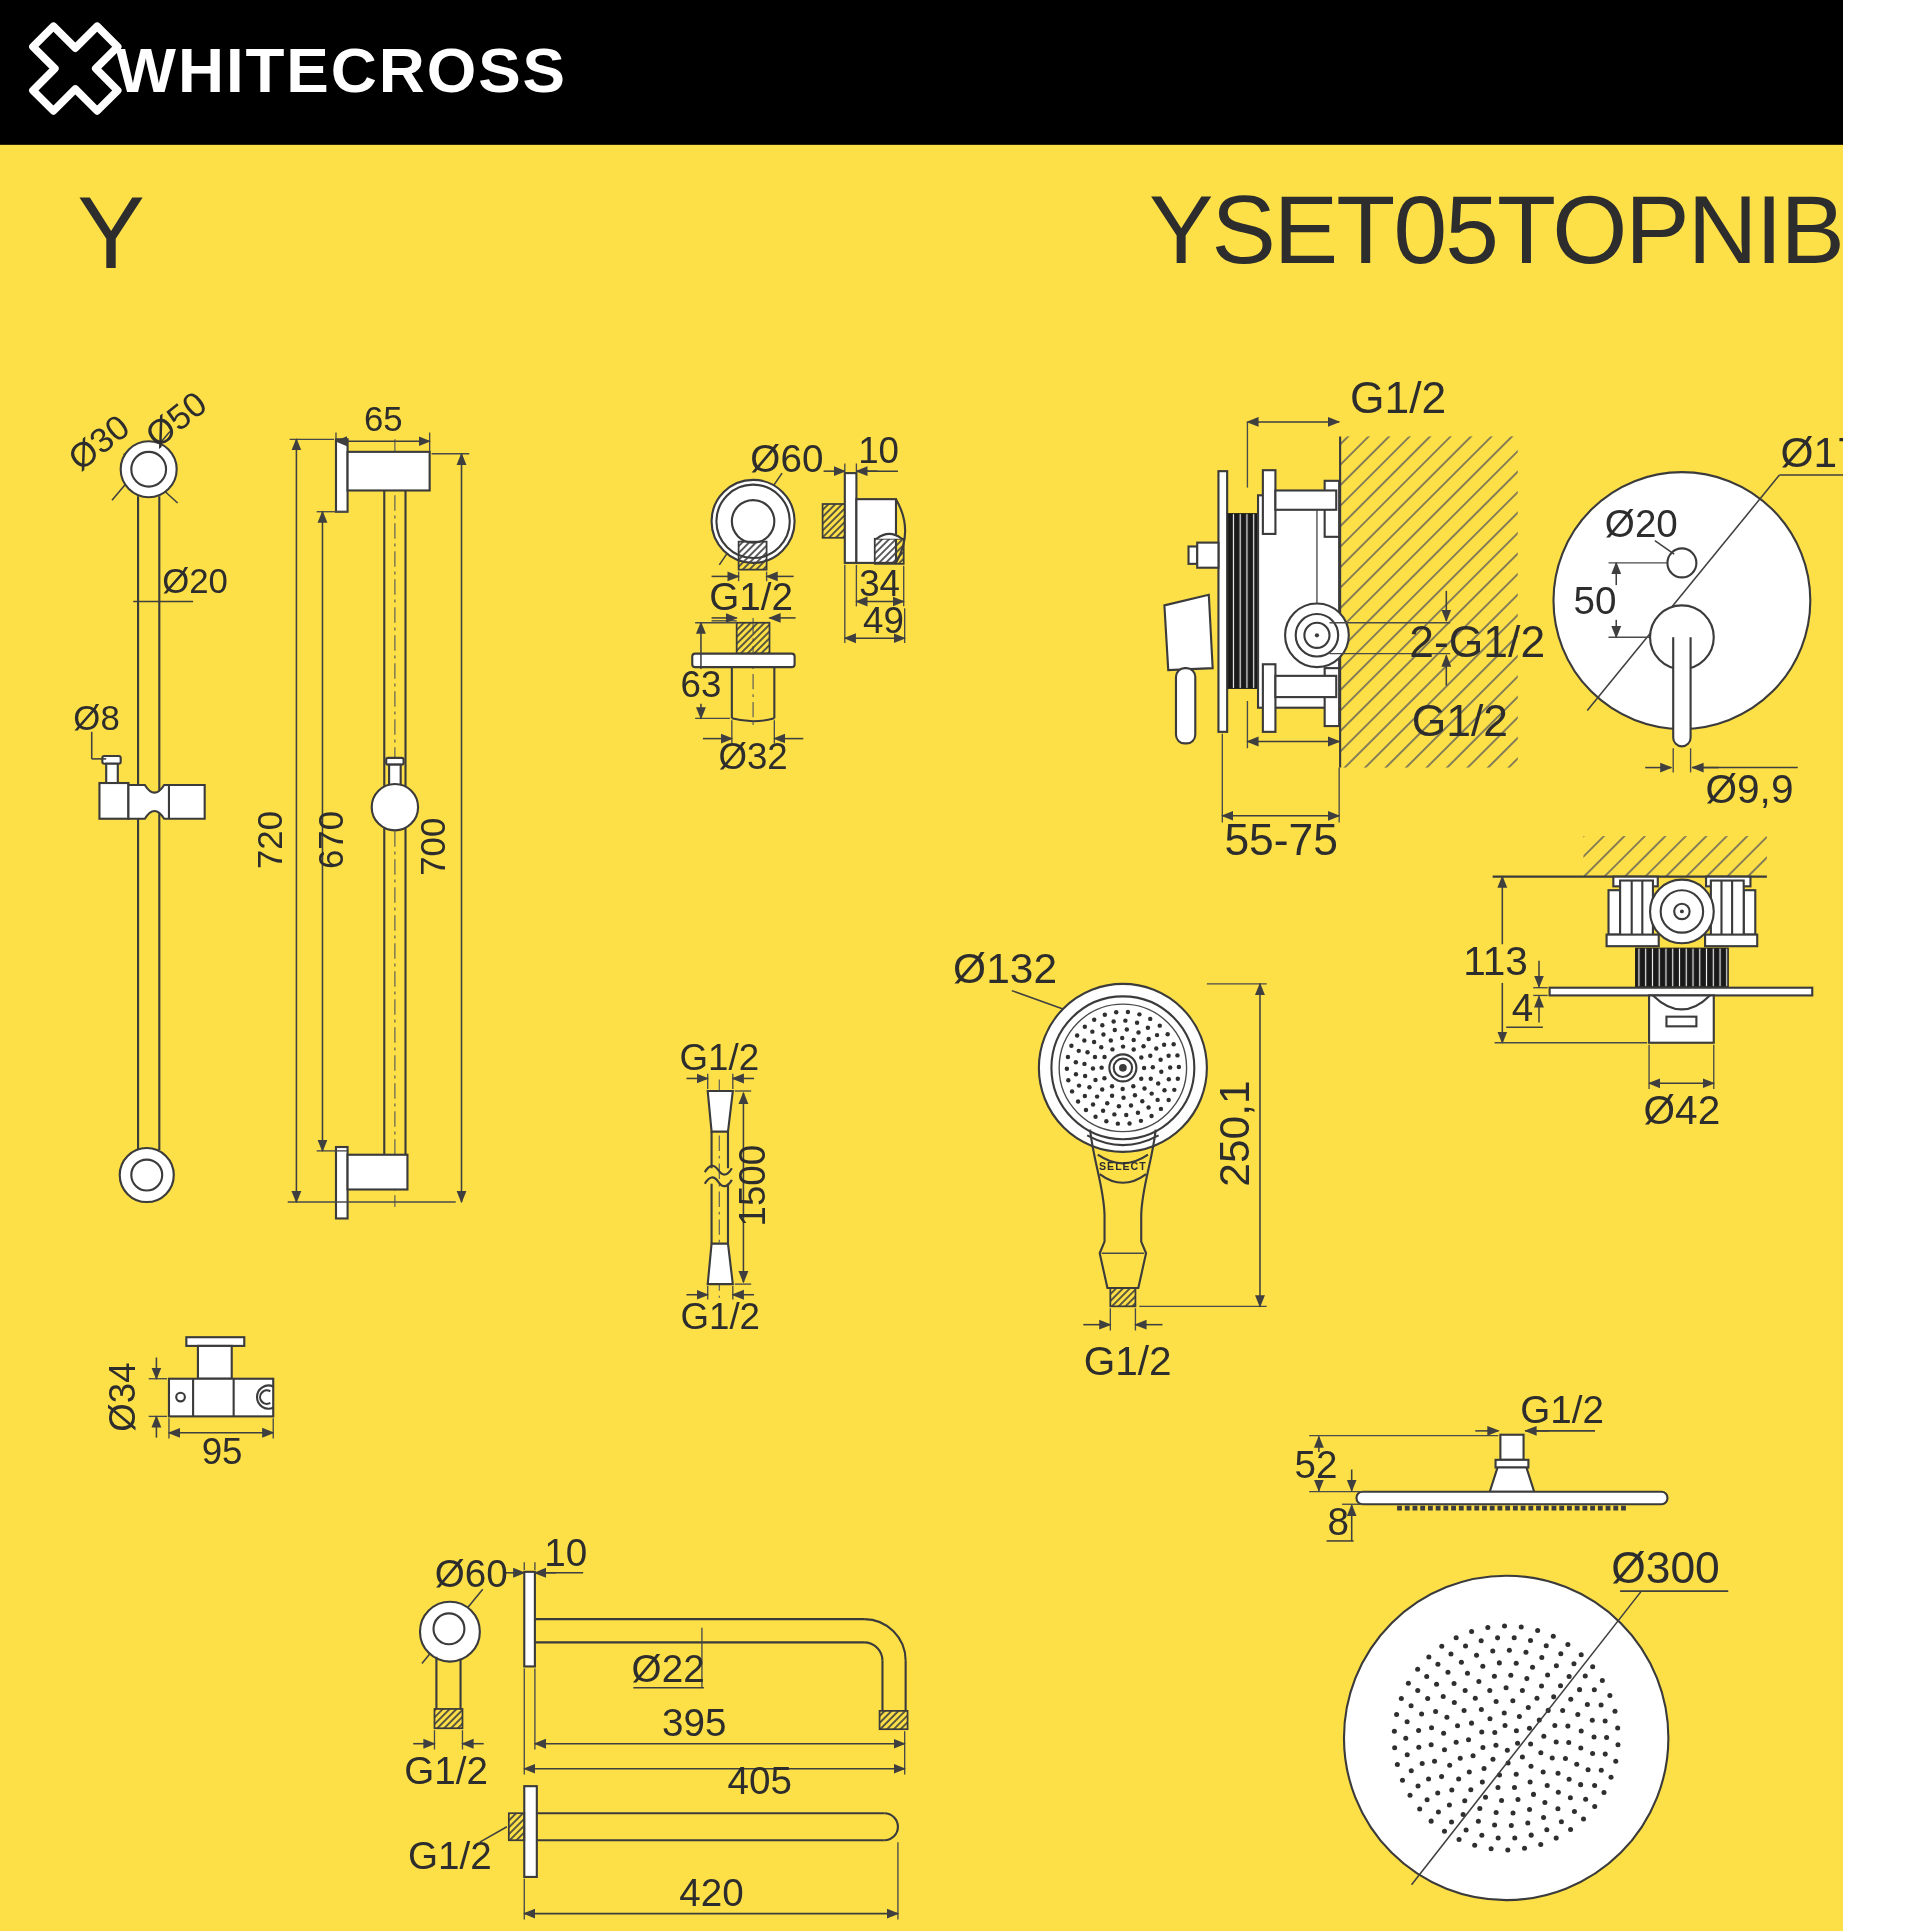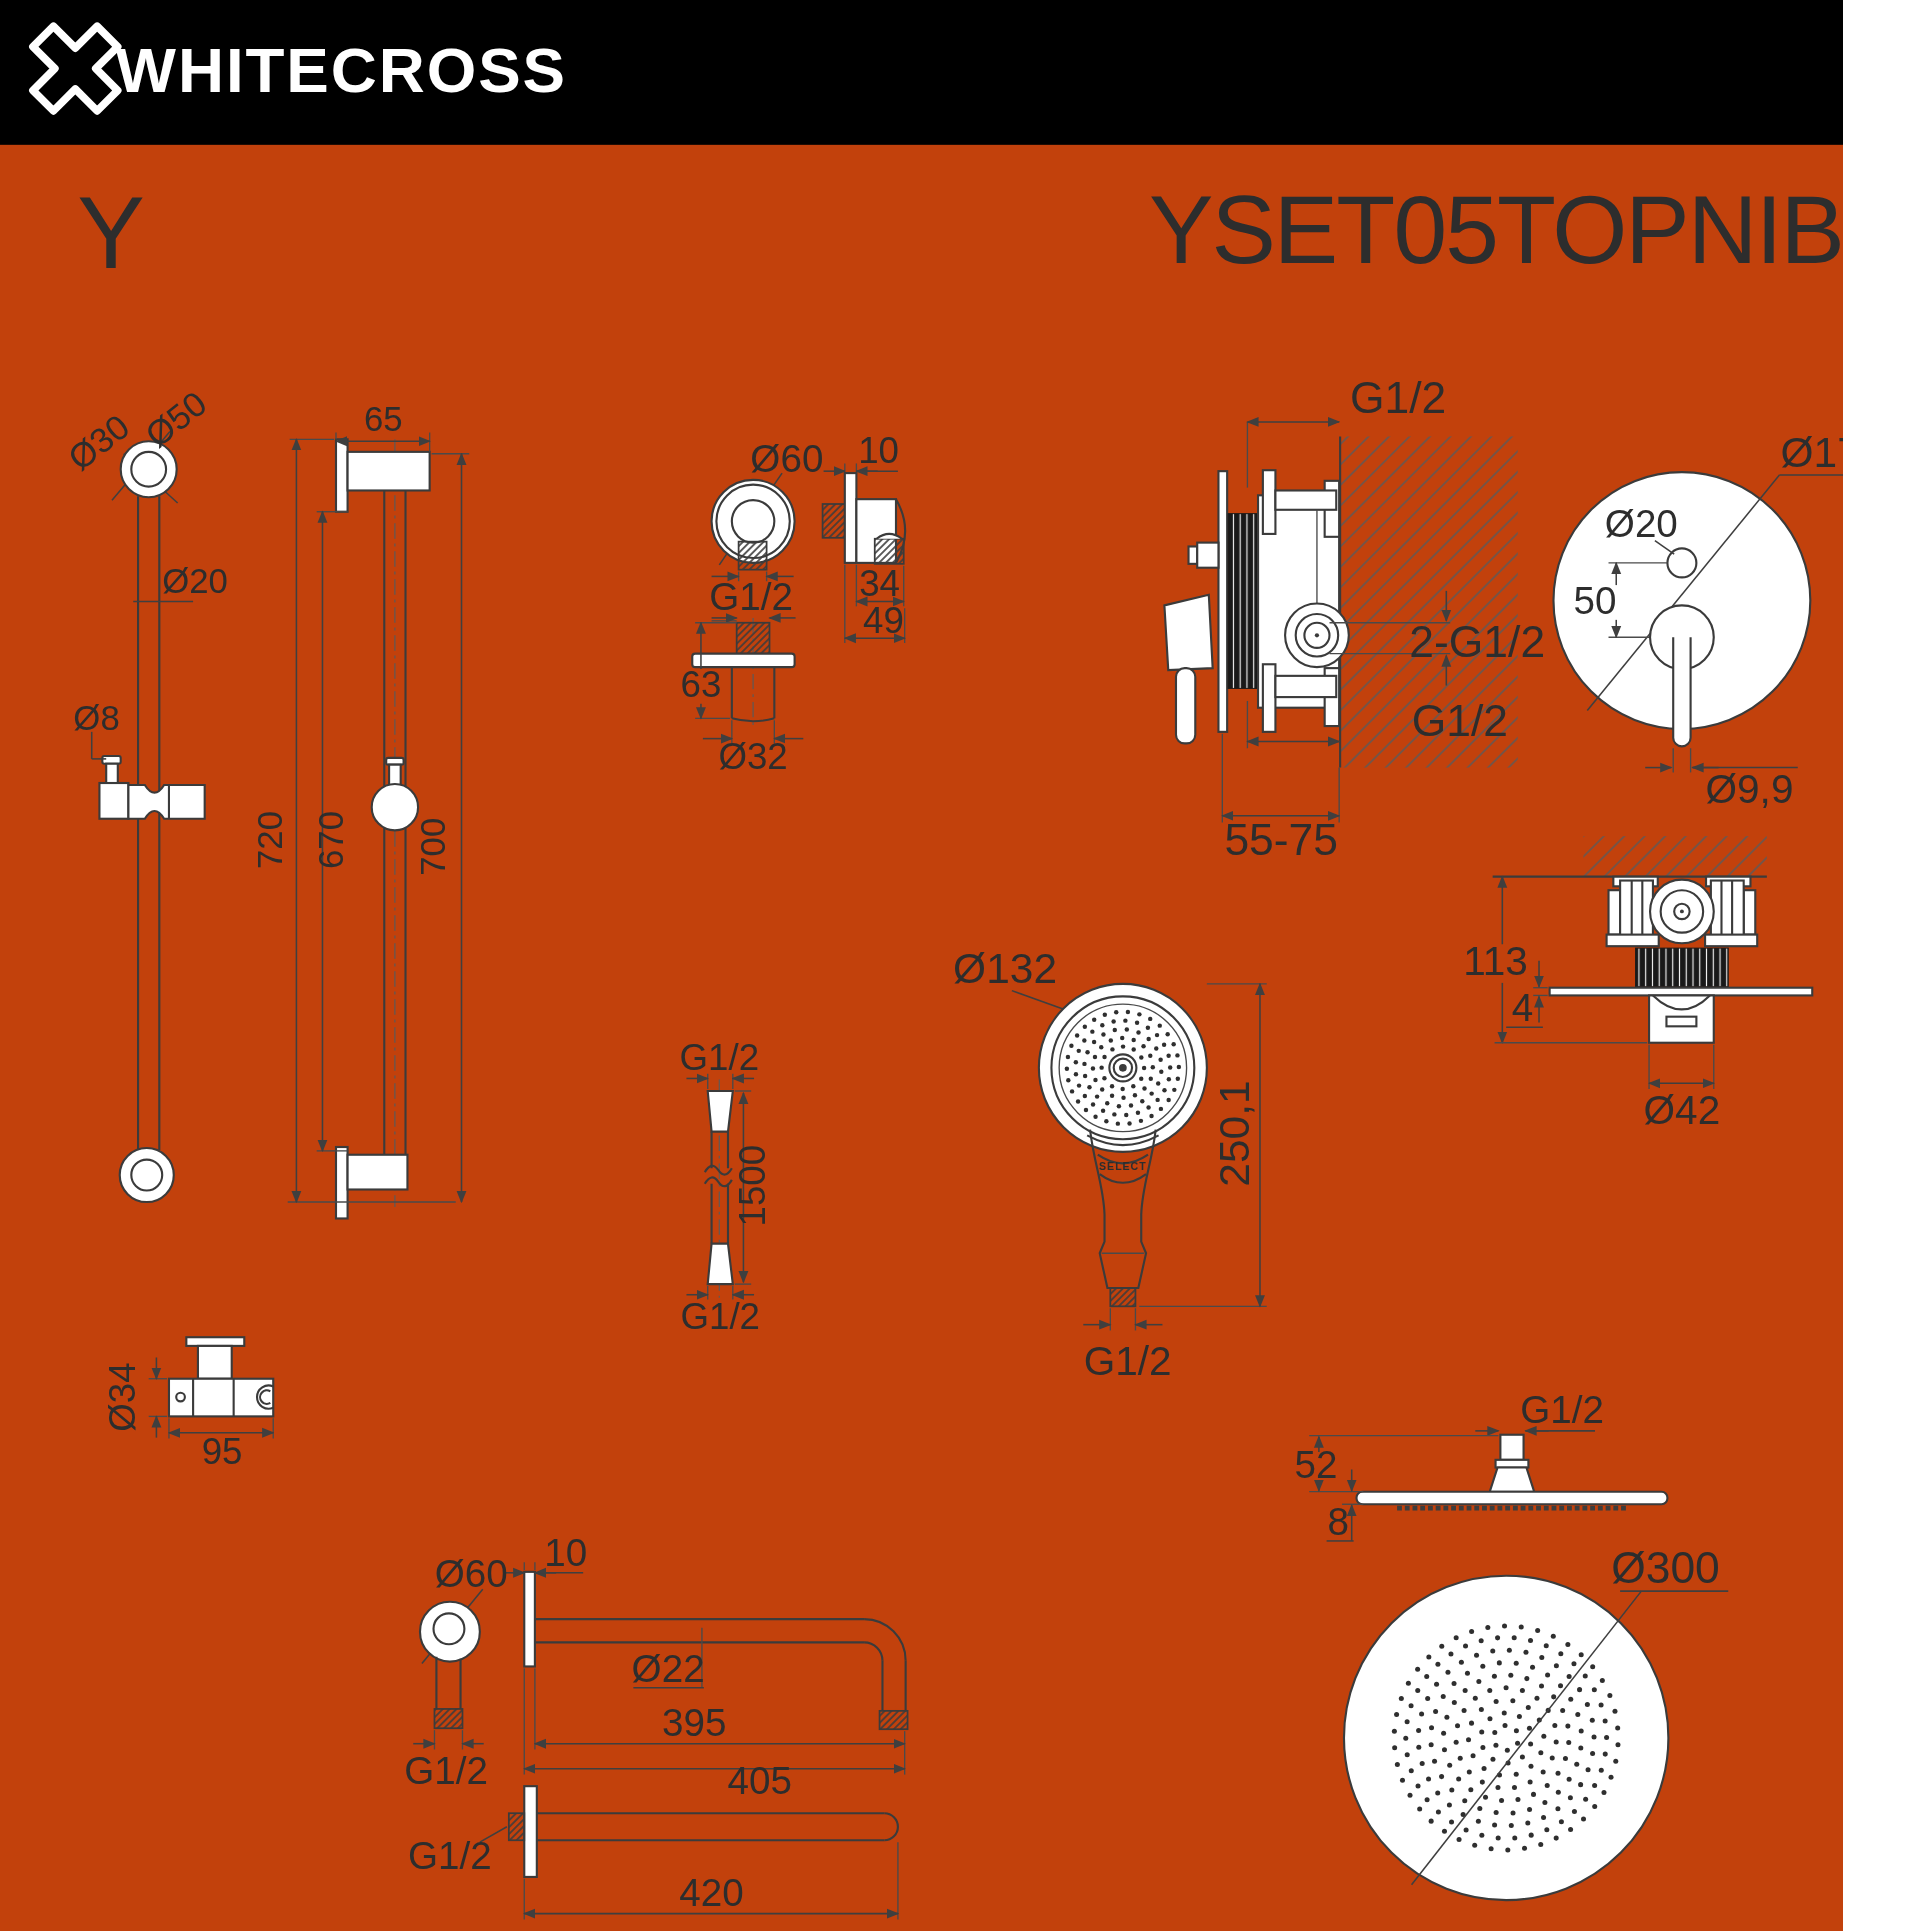--- a/index.html
+++ b/index.html
@@ -1,16 +1,16 @@
 <!DOCTYPE html>
 <html><head>
 <meta charset="utf-8">
 <style>
   html,body{margin:0;padding:0;background:#fff;}
-  .page{position:relative;width:1843px;height:1931px;background:#c2410c;overflow:hidden;}
+  .page{position:relative;width:1843px;height:1931px;background:#fde047;overflow:hidden;}
   svg{display:block;}
   text{font-family:"Liberation Sans","DejaVu Sans",sans-serif;fill:#2d2d2d;}
   .brand{font-size:66px;font-weight:600;letter-spacing:2px;fill:#ffffff;}
   .series{font-size:105px;font-weight:400;}
   .model{font-size:100px;font-weight:400;letter-spacing:-2px;}
   .t36{font-size:36px;} .t38{font-size:38px;} .t40{font-size:40px;}
   .t42{font-size:42px;} .t44{font-size:44px;} .t46{font-size:46px;}
   .tsel{font-size:11px;font-weight:700;letter-spacing:1px;}
   .ol{stroke:#3b3b3b;stroke-width:2.2;fill:#ffffff;}
   .on{stroke:#3b3b3b;stroke-width:2.2;fill:none;}

